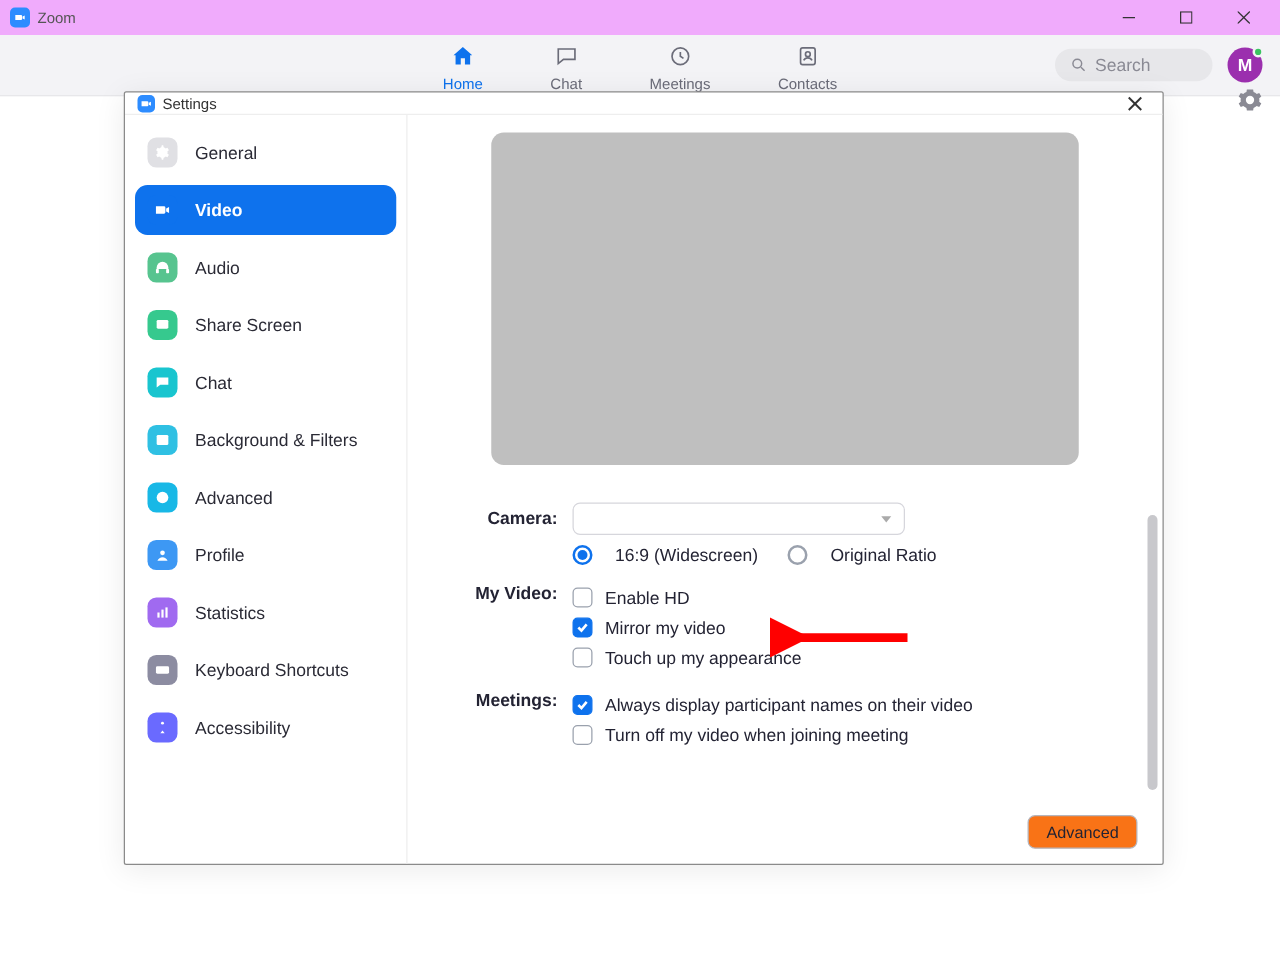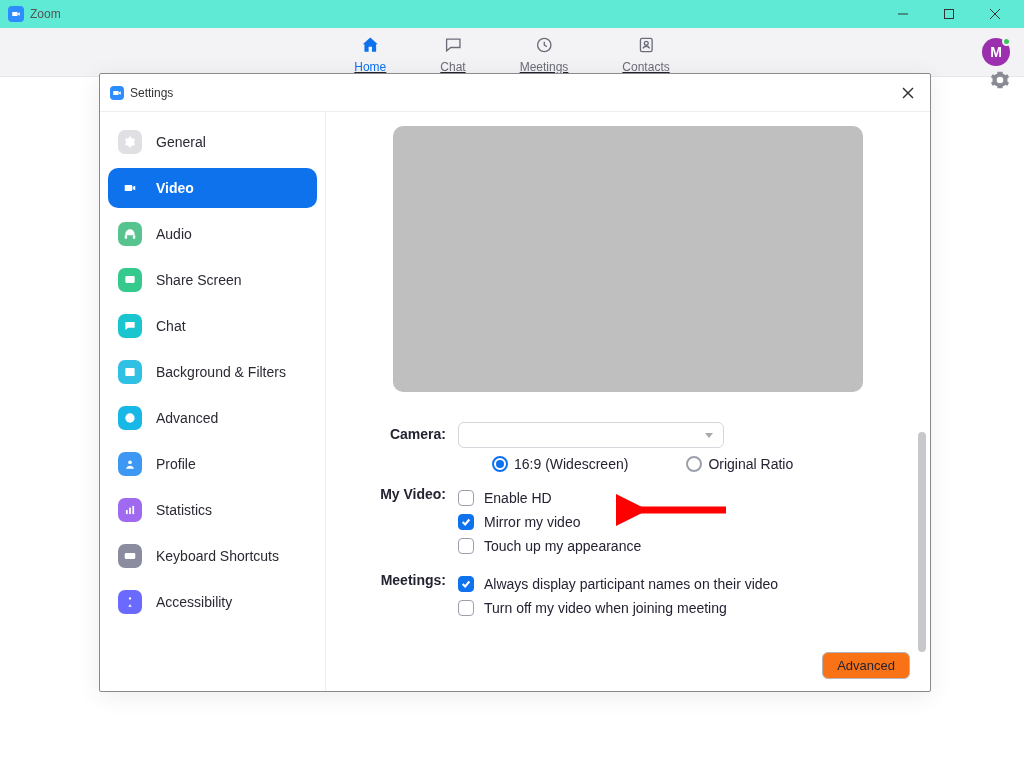--- a/index.html
+++ b/index.html
@@ -1,62 +1,62 @@
 <!DOCTYPE html>
 <html><head>
 <meta charset="utf-8">
 <style>
   * { box-sizing: border-box; }
   html, body { margin:0; padding:0; width:1024px; height:762px; font-family: "Segoe UI", -apple-system, Arial, sans-serif; background:#fff; color:#232333; font-size:14px; }
   
-  .titlebar { height:28px; display:flex; align-items:center; justify-content:space-between; padding:0 6px 0 8px; background:#5eead4; }
+  .titlebar { height:28px; display:flex; align-items:center; justify-content:space-between; padding:0 6px 0 8px; background:#f0abfc; }
   .titlebar-left { display:flex; align-items:center; gap:6px; }
   .app-icon { width:16px; height:16px; background:#2d8cff; border-radius:4px; display:flex; align-items:center; justify-content:center; }
   .app-icon svg { width:10px; height:10px; fill:#fff; }
   .titlebar-title { font-size:12px; color:#555; }
   .win-controls { display:flex; }
   .win-btn { width:46px; height:28px; display:flex; align-items:center; justify-content:center; color:#555; }
   .win-btn svg { width:10px; height:10px; stroke:#333; stroke-width:1; fill:none; }
   
   .topbar { height:49px; background:#f3f3f6; display:flex; align-items:center; padding:0 14px 0 0; position:relative; border-bottom:1px solid #e7e7ea; }
-  .nav-center { position:absolute; left:50%; transform:translateX(-50%); display:flex; gap:42px; align-items:flex-start; height:100%;text-decoration:underline; }
+  .nav-center { position:absolute; left:50%; transform:translateX(-50%); display:flex; gap:42px; align-items:flex-start; height:100%; }
   .nav-item { display:flex; flex-direction:column; align-items:center; justify-content:center; gap:2px; height:100%; color:#6b6c79; font-size:12px; padding:4px 6px 0; }
   .nav-item.active { color:#0e72ed; }
   .nav-item .nav-icon svg { width:20px; height:20px; }
   .nav-right { margin-left:auto; display:flex; align-items:center; gap:12px; }
   .search-box { display:flex; align-items:center; background:#e7e7ea; border-radius:16px; padding:4px 12px; width:126px; height:26px; color:#8a8a94; gap:6px; }
   .search-box svg { width:14px; height:14px; stroke:#8a8a94; stroke-width:2; fill:none; }
   .avatar { width:28px; height:28px; border-radius:50%; background:#9b2fae; color:#fff; display:flex; align-items:center; justify-content:center; font-weight:600; position:relative; }
   .avatar .presence { position:absolute; right:-1px; top:-1px; width:9px; height:9px; border-radius:50%; background:#3ac460; border:2px solid #f3f3f6; }
   .gear-btn { position:absolute; right:14px; top:70px; color:#8a8a94; }
   .gear-btn svg { width:20px; height:20px; fill:#8a8a94; }
   
   .modal { position:absolute; left:99px; top:73px; width:832px; height:619px; background:#fff; border:1px solid #8a8a8a; border-radius:2px; display:flex; flex-direction:column; box-shadow:0 4px 24px rgba(0,0,0,.08); }
-  .modal-header { height:38px; display:flex; align-items:center; padding:0 10px; border-bottom:1px solid #eee; }
+  .modal-header { height:18px; display:flex; align-items:center; padding:0 10px; border-bottom:1px solid #eee; }
   .modal-header .app-icon { width:14px; height:14px; }
   .modal-title { font-size:12px; margin-left:6px; color:#333; }
   .modal-close { margin-left:auto; width:24px; height:24px; display:flex; align-items:center; justify-content:center; }
   .modal-close svg { width:12px; height:12px; stroke:#333; stroke-width:1.5; }
   .modal-body { flex:1; display:flex; overflow:hidden; }
   
   .sidebar { width:226px; border-right:1px solid #eee; padding:10px 8px; }
   .side-item { display:flex; align-items:center; gap:14px; padding:8px 10px; border-radius:10px; color:#2a2a35; font-size:14px; margin-bottom:6px; }
   .side-item.active { background:#0e72ed; color:#fff; font-weight:600; }
   .side-icon { width:24px; height:24px; border-radius:7px; display:flex; align-items:center; justify-content:center; flex-shrink:0; }
   .side-icon svg { width:14px; height:14px; fill:#fff; }
   
   .content { flex:1; position:relative; padding:14px 36px 0 36px; overflow:hidden; }
   .preview { width:470px; height:266px; background:#bfbfbf; border-radius:10px; margin:0 auto 30px; }
   .form-row { display:flex; align-items:flex-start; margin-bottom:10px; }
   .form-label { width:96px; text-align:right; padding-right:12px; font-weight:600; color:#232333; padding-top:4px; }
   .form-fields { flex:1; }
   .dropdown { width:266px; height:26px; border:1px solid #d6d6dc; border-radius:6px; background:#fff; position:relative; }
   .dropdown::after { content:""; position:absolute; right:10px; top:10px; border-left:4px solid transparent; border-right:4px solid transparent; border-top:5px solid #aaa; }
   .radios, .check-line { display:flex; align-items:center; gap:10px; margin-top:8px; }
-  .radio { display:flex; align-items:center; gap:6px; margin-right:14px;margin-left:34px; }
+  .radio { display:flex; align-items:center; gap:18px; margin-right:14px; }
   .radio-dot { width:16px; height:16px; border-radius:50%; border:2px solid #9aa1ad; display:flex; align-items:center; justify-content:center; }
   .radio.checked .radio-dot { border-color:#0e72ed; }
   .radio.checked .radio-dot::after { content:""; width:8px; height:8px; border-radius:50%; background:#0e72ed; }
   .check { width:16px; height:16px; border:1.5px solid #9aa1ad; border-radius:4px; display:flex; align-items:center; justify-content:center; flex-shrink:0; }
   .check.checked { background:#0e72ed; border-color:#0e72ed; }
   .check.checked svg { width:10px; height:10px; stroke:#fff; stroke-width:2.5; fill:none; }
   .check-line span { color:#232333; }
   .footer { position:absolute; bottom:12px; right:20px; }
   .adv-btn { border:1px solid #b5b5bd; border-radius:6px; background:#f97316; padding:5px 14px; font-size:13px; color:#232333; }
   .vscroll { position:absolute; right:4px; top:320px; width:8px; height:220px; background:#c8c8cc; border-radius:4px; }
@@ -120,20 +120,27 @@
     <div class="nav-item">
       <span class="nav-icon"><svg viewBox="0 0 24 24" fill="none" stroke="#6b6c79" stroke-width="1.6">
             <rect x="5" y="4" width="14" height="16" rx="2"></rect>
             <circle cx="12" cy="10" r="2.3"></circle>
             <path d="M8 16c.8-1.6 2.3-2.5 4-2.5s3.2.9 4 2.5"></path>
           </svg></span>
       <span>Contacts</span>
     </div>
   </div>
   <div class="nav-right">
+    <div class="search-box">
+      <svg viewBox="0 0 24 24">
+          <circle cx="10" cy="10" r="6"></circle>
+          <line x1="15" y1="15" x2="20" y2="20"></line>
+        </svg>
+      <span>Search</span>
+    </div>
     <div class="avatar">
       <span>M</span>
       <span class="presence"></span>
     </div>
   </div>
 </div>
 
 <div class="gear-btn">
   <svg viewBox="0 0 24 24">
       <path d="M12 8a4 4 0 1 0 0 8 4 4 0 0 0 0-8zm9 4c0 .6-.06 1.2-.17 1.77l2.02 1.58-2 3.46-2.38-.96a8.9 8.9 0 0 1-3.06 1.78L15 22H9l-.41-2.37a8.9 8.9 0 0 1-3.06-1.78l-2.38.96-2-3.46 2.02-1.58A9.1 9.1 0 0 1 3 12c0-.6.06-1.2.17-1.77L1.15 8.65l2-3.46 2.38.96A8.9 8.9 0 0 1 8.59 4.37L9 2h6l.41 2.37a8.9 8.9 0 0 1 3.06 1.78l2.38-.96 2 3.46-2.02 1.58c.11.57.17 1.17.17 1.77z"></path>

